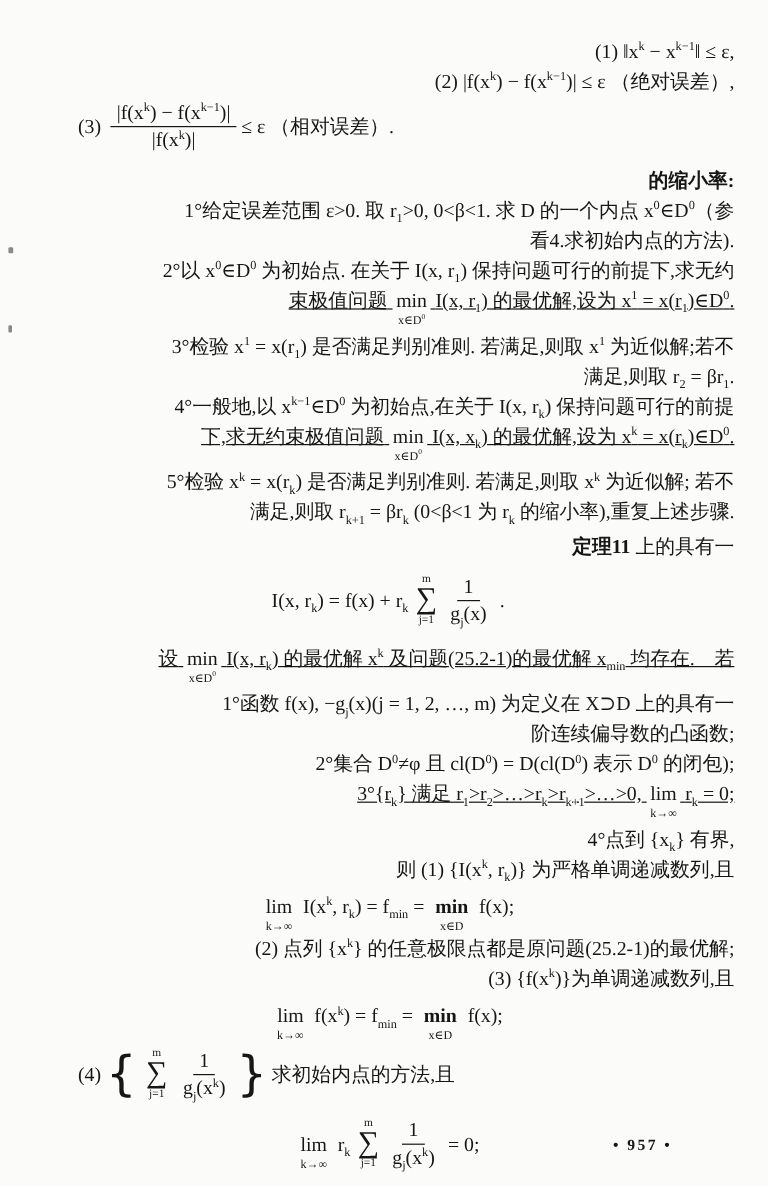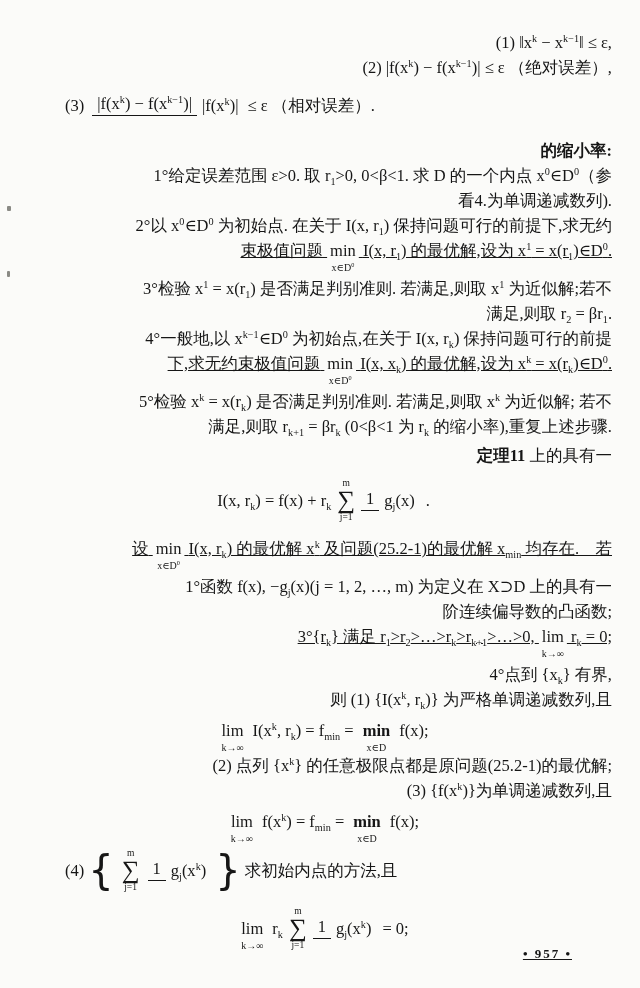--- a/index.html
+++ b/index.html
@@ -15,21 +15,21 @@
     font-size:16.5px;line-height:25px;overflow:hidden;text-align:right;
   }
   .line{white-space:nowrap;}
   .indent{padding-left:30px;}
   .bold{font-weight:bold;}
   .gap-top{margin-top:8px;}
   .gap-top-sm{margin-top:4px;}
   .hang{margin-bottom:13px;text-decoration:underline;}
   sup,sub{font-size:0.62em;line-height:0;}
   
-  .frac{display:inline-flex;flex-direction:row;align-items:center;
+  .frac{display:inline-flex;flex-direction:column;align-items:center;
         vertical-align:middle;margin:0 4px;line-height:20px;}
   .frac .num{padding:0 5px 1px 5px;border-bottom:1.5px solid #161616;}
   .frac .den{padding:1px 5px 0 5px;}
   
   .critrow{display:flex;align-items:center;padding-left:30px;height:50px;}
   .critrow > span{margin-right:4px;}
   
   .mop{position:relative;display:inline-block;padding:0 3px;}
   .mop .opsub{position:absolute;left:50%;top:100%;transform:translateX(-50%);
               font-size:10px;line-height:10px;white-space:nowrap;}
@@ -40,21 +40,21 @@
   .sum .sigma{font-size:25px;line-height:24px;}
   .sum .bot{font-size:9.5px;line-height:10px;}
   
   .eq{display:flex;justify-content:center;align-items:center;margin:6px 0 10px 0;}
   .eq > span{margin:0 3px;}
   .eq.tall{min-height:52px;}
   
   .r4row{display:flex;align-items:center;padding-left:30px;margin:8px 0 2px 0;min-height:52px;}
   .r4row > span{margin-right:4px;}
   .brace{font-size:40px;font-weight:400;line-height:1;font-family:"DejaVu Sans",sans-serif;}
-  .pageno{position:absolute;right:68px;bottom:26px;font-size:13px;font-weight:bold;letter-spacing:2px;text-decoration:underline;}
+  .pageno{position:absolute;right:80px;bottom:26px;font-size:13px;font-weight:bold;letter-spacing:2px;}
   .speck{position:absolute;background:#8a8a85;border-radius:1px;}
   .speck.a{left:7px;top:206px;width:4px;height:5px;}
   .speck.b{left:7px;top:271px;width:3px;height:6px;}
 </style>
 </head>
 <body>
 
 <div class="page">
 
   <div class="line indent">(1)  ‖x<sup>k</sup> − x<sup>k−1</sup>‖ ≤ ε,</div>
@@ -65,21 +65,21 @@
     <span class="frac">
       <span class="num">|f(x<sup>k</sup>) − f(x<sup>k−1</sup>)|</span>
       <span class="den">|f(x<sup>k</sup>)|</span>
     </span>
     <span>≤ ε （相对误差）.</span>
   </div>
 
   <div class="line indent bold gap-top">的缩小率:</div>
 
   <div class="line indent">1°给定误差范围 ε&gt;0. 取 r<sub>1</sub>&gt;0, 0&lt;β&lt;1. 求 D 的一个内点 x<sup>0</sup>∈D<sup>0</sup>（参</div>
-  <div class="line">看4.为单调递减数列).</div>
+  <div class="line">看4.求初始内点的方法).</div>
 
   <div class="line indent">2°以 x<sup>0</sup>∈D<sup>0</sup> 为初始点. 在关于 I(x, r<sub>1</sub>) 保持问题可行的前提下,求无约</div>
   <div class="line hang">
     <span>束极值问题</span>
     <span class="mop">
       <span>min</span>
       <span class="opsub">x∈D<sup>0</sup></span>
     </span>
     <span>I(x, r<sub>1</sub>) 的最优解,设为 x<sup>1</sup> = x(r<sub>1</sub>)∈D<sup>0</sup>.</span>
   </div>
@@ -123,20 +123,21 @@
     <span>设</span>
     <span class="mop">
       <span>min</span>
       <span class="opsub">x∈D<sup>0</sup></span>
     </span>
     <span>I(x, r<sub>k</sub>) 的最优解 x<sup>k</sup> 及问题(25.2-1)的最优解 x<sub>min</sub> 均存在.　若</span>
   </div>
 
   <div class="line indent">1°函数 f(x), −g<sub>j</sub>(x)(j = 1, 2, …, m) 为定义在 X⊃D 上的具有一</div>
   <div class="line">阶连续偏导数的凸函数;</div>
+  <div class="line indent">2°集合 D<sup>0</sup>≠φ 且 cl(D<sup>0</sup>) = D(cl(D<sup>0</sup>) 表示 D<sup>0</sup> 的闭包);</div>
 
   <div class="line indent hang">
     <span>3°{r<sub>k</sub>} 满足 r<sub>1</sub>&gt;r<sub>2</sub>&gt;…&gt;r<sub>k</sub>&gt;r<sub>k+1</sub>&gt;…&gt;0,</span>
     <span class="mop">
       <span>lim</span>
       <span class="opsub">k→∞</span>
     </span>
     <span>r<sub>k</sub> = 0;</span>
   </div>
 

